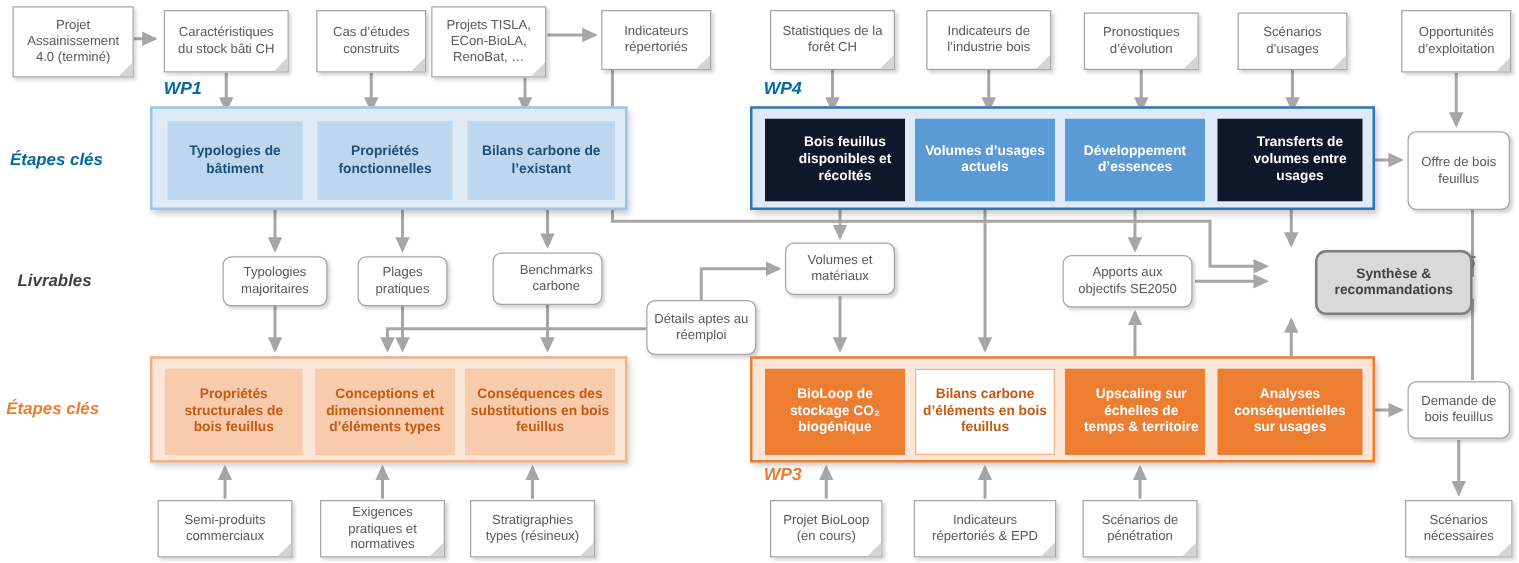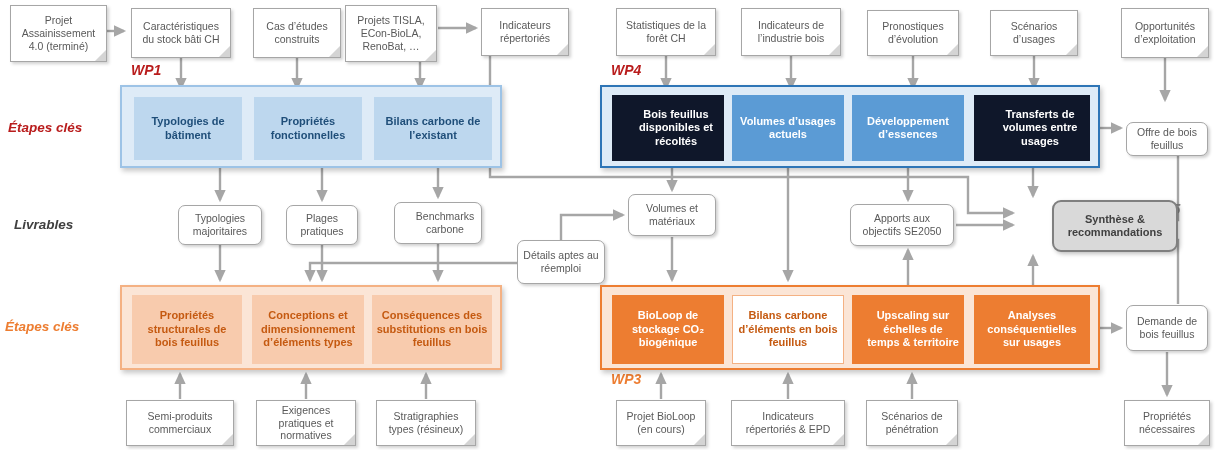--- a/index.html
+++ b/index.html
@@ -47,21 +47,21 @@
     background:#D9D9D9; border:2px solid #7F7F7F; border-radius:9px;
     color:#404040; font-size:11px; font-weight:bold; padding:3px 6px;
     box-shadow:2px 2px 4px rgba(0,0,0,.25);
   }
   .rowlabel {
     position:absolute; font-weight:bold; font-style:italic; font-size:13.5px;
   }
   .wplabel {
     position:absolute; font-weight:bold; font-style:italic; font-size:14px;
   }
-  .c-blue   { color:#b91c1c; }
+  .c-blue   { color:#0369a1; }
   .c-orange { color:#ED7D31; }
   .c-gray   { color:#7F7F7F; }
   .c-dark   { color:#404040; }
   svg.arrows { position:absolute; left:0; top:0; }
 </style>
 </head>
 <body>
 
 <div class="canvas">
 
@@ -147,24 +147,24 @@
     <div class="node step b-dark" style="left:372px; top:8px; width:116px; height:66px;">Transferts de volumes entre usages</div>
   </div>
 
   <div class="node pill" style="left:178px; top:205px; width:84px;  height:40px;">Typologies majoritaires</div>
   <div class="node pill" style="left:286px; top:205px; width:72px;  height:40px;">Plages pratiques</div>
   <div class="node pill" style="left:394px; top:202px; width:88px;  height:42px;padding-left:19px;">Benchmarks carbone</div>
   <div class="node pill" style="left:517px; top:240px; width:88px;  height:44px;">Détails aptes au réemploi</div>
   <div class="node pill" style="left:628px; top:194px; width:88px;  height:42px;">Volumes et matériaux</div>
   <div class="node pill" style="left:850px; top:204px; width:104px; height:42px;">Apports aux objectifs SE2050</div>
 
-  <div class="node pill" style="left:1126px; top:122px; width:82px;  height:34px;">Offre de bois feuillus</div>
+  <div class="node pill" style="left:1126px; top:105px; width:82px;  height:63px;">Offre de bois feuillus</div>
   <div class="node synth" style="left:1018px; top:200px; width:126px; height:52px;margin-left:34px;">Synthèse &amp; recommandations</div>
   <div class="node pill" style="left:1126px; top:305px; width:82px;  height:46px;">Demande de bois feuillus</div>
-  <div class="node doc" style="left:1124px; top:400px; width:86px;  height:46px;">Propriétés nécessaires</div>
+  <div class="node doc" style="left:1124px; top:400px; width:86px;  height:46px;">Scénarios nécessaires</div>
 
   <div class="frame org-light" style="left:120px; top:285px; width:382px; height:85px;">
     <div class="node step o-light" style="left:10px;  top:8px; width:110px; height:69px;">Propriétés structurales de bois feuillus</div>
     <div class="node step o-light" style="left:130px; top:8px; width:112px; height:69px;">Conceptions et dimensionnement d’éléments types</div>
     <div class="node step o-light" style="left:250px; top:8px; width:120px; height:69px;">Conséquences des substitutions en bois feuillus</div>
   </div>
 
   <div class="frame org-strong" style="left:600px; top:285px; width:500px; height:85px;">
     <div class="node step o-dark" style="left:10px;  top:8px; width:112px; height:69px;">BioLoop de stockage CO₂ biogénique</div>
     <div class="node step o-white" style="left:130px; top:8px; width:112px; height:69px;">Bilans carbone d’éléments en bois feuillus</div>

